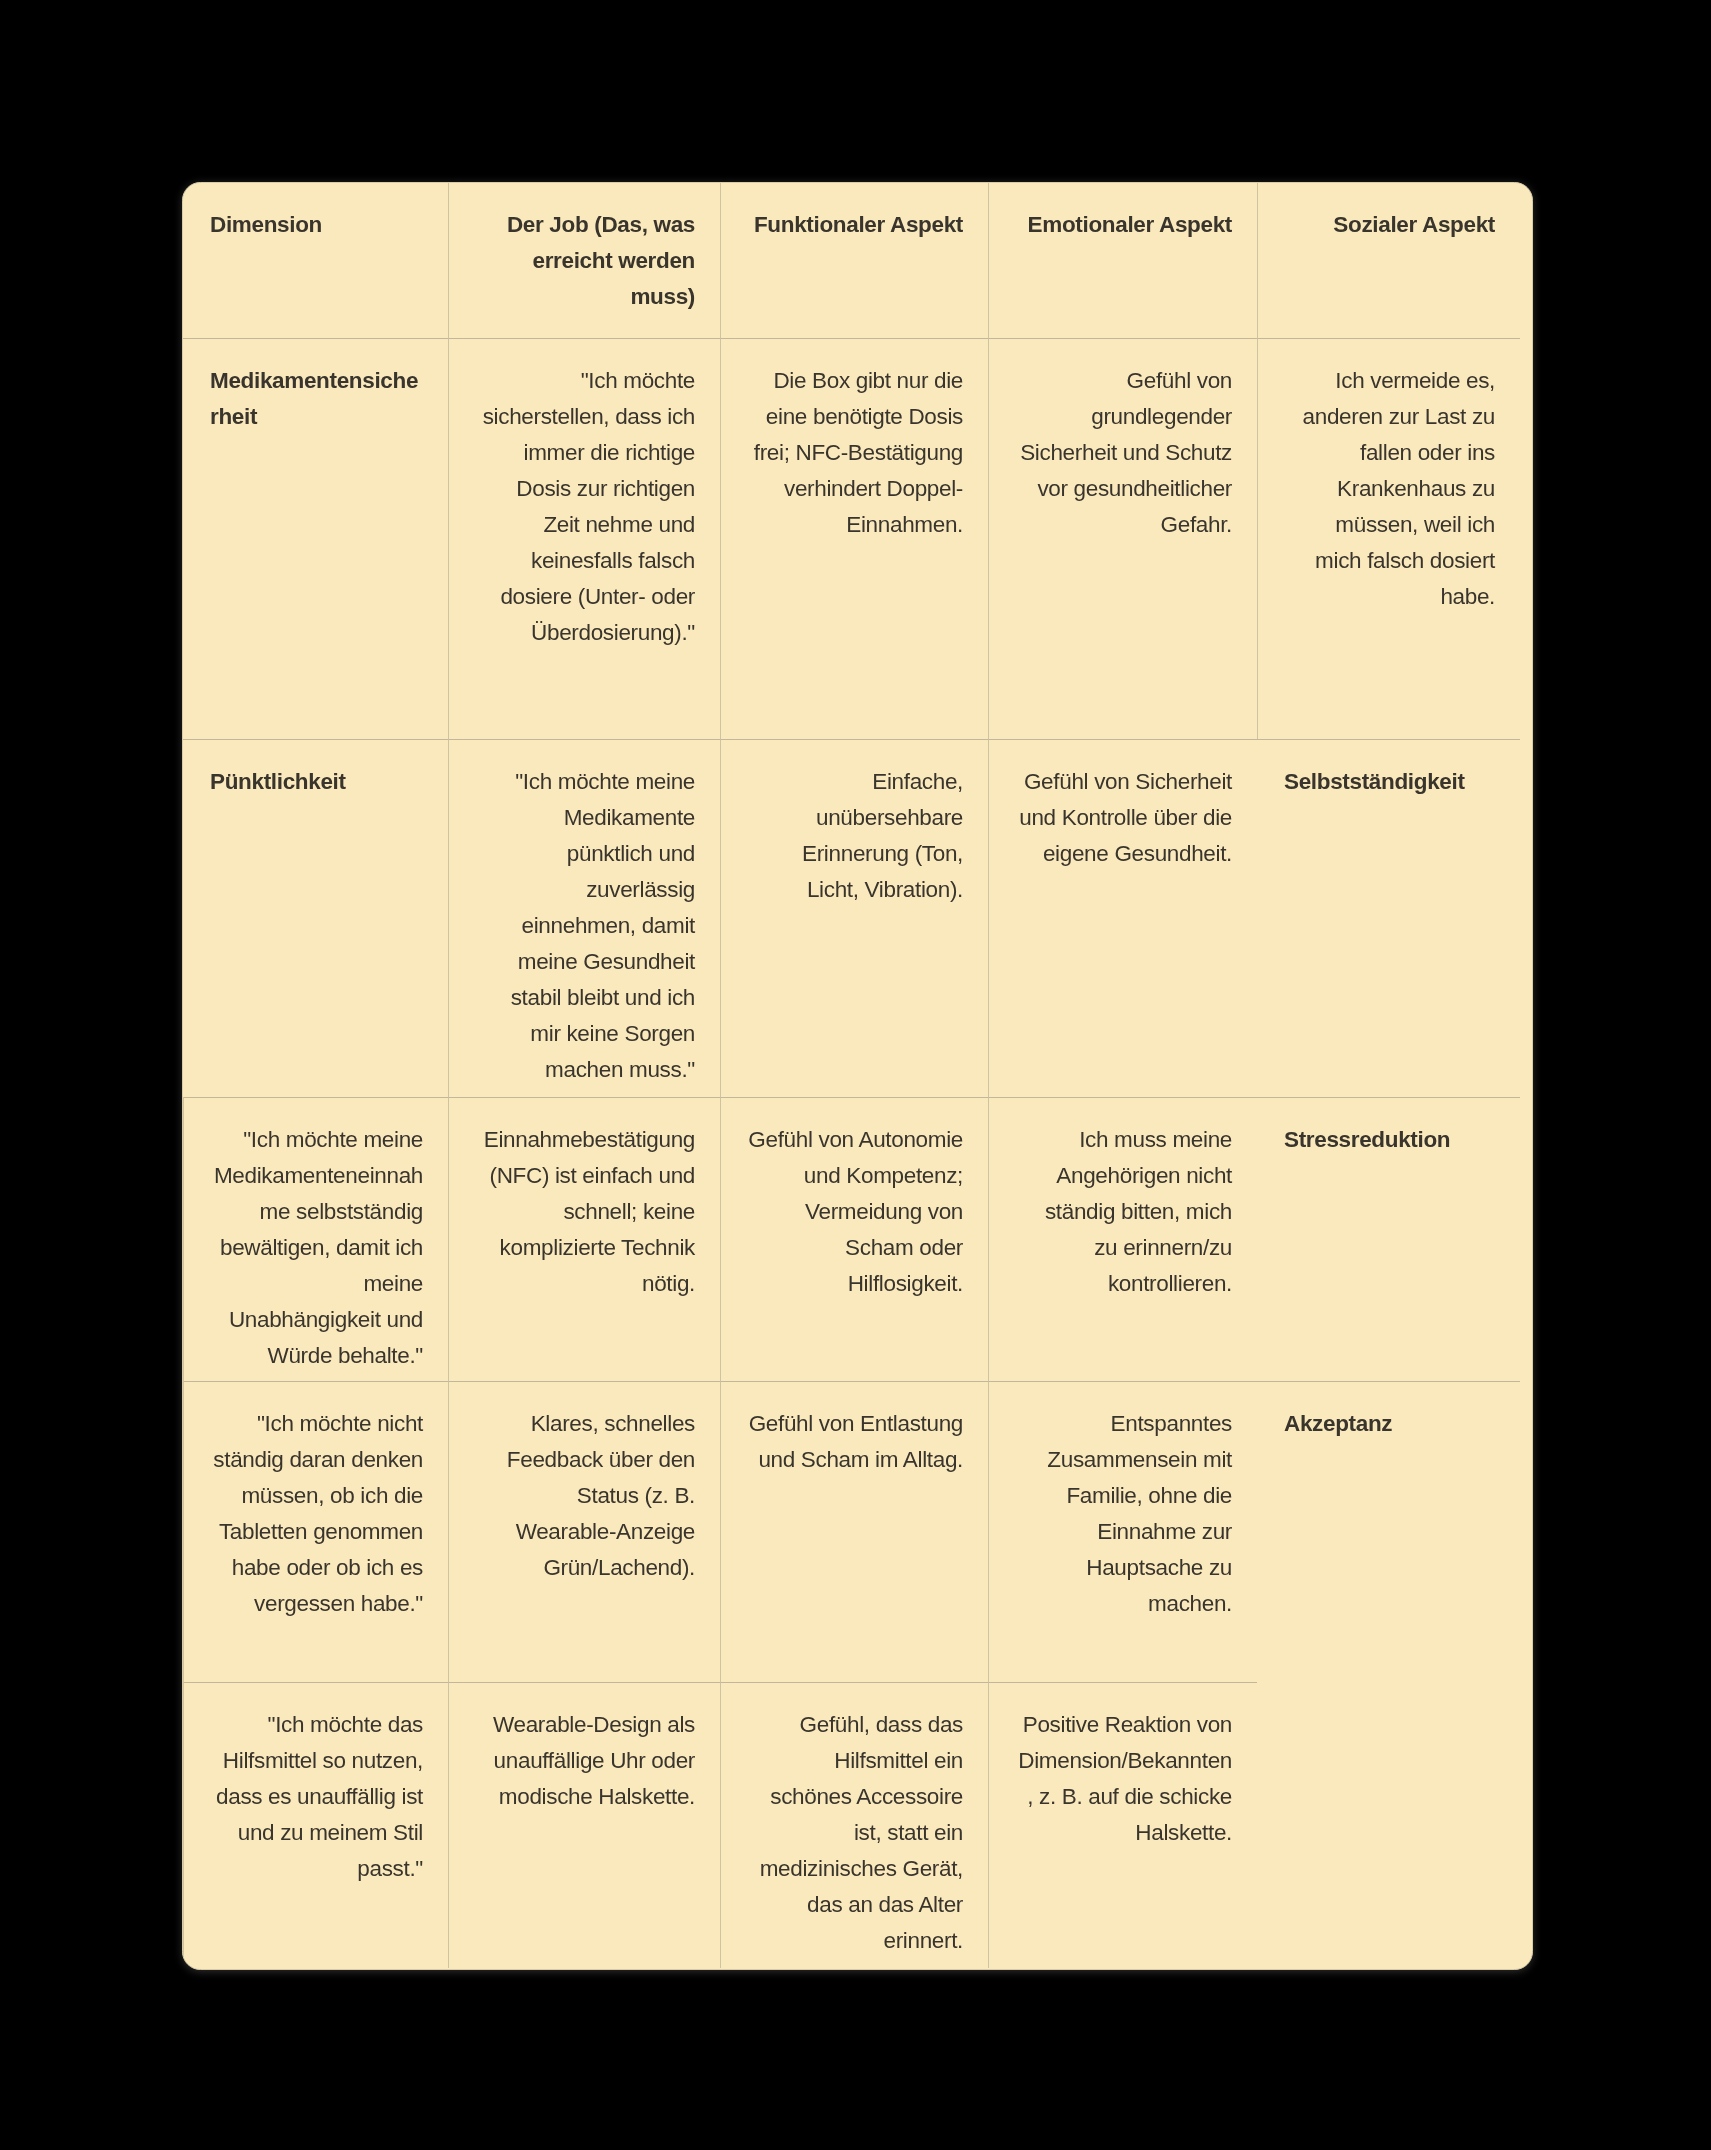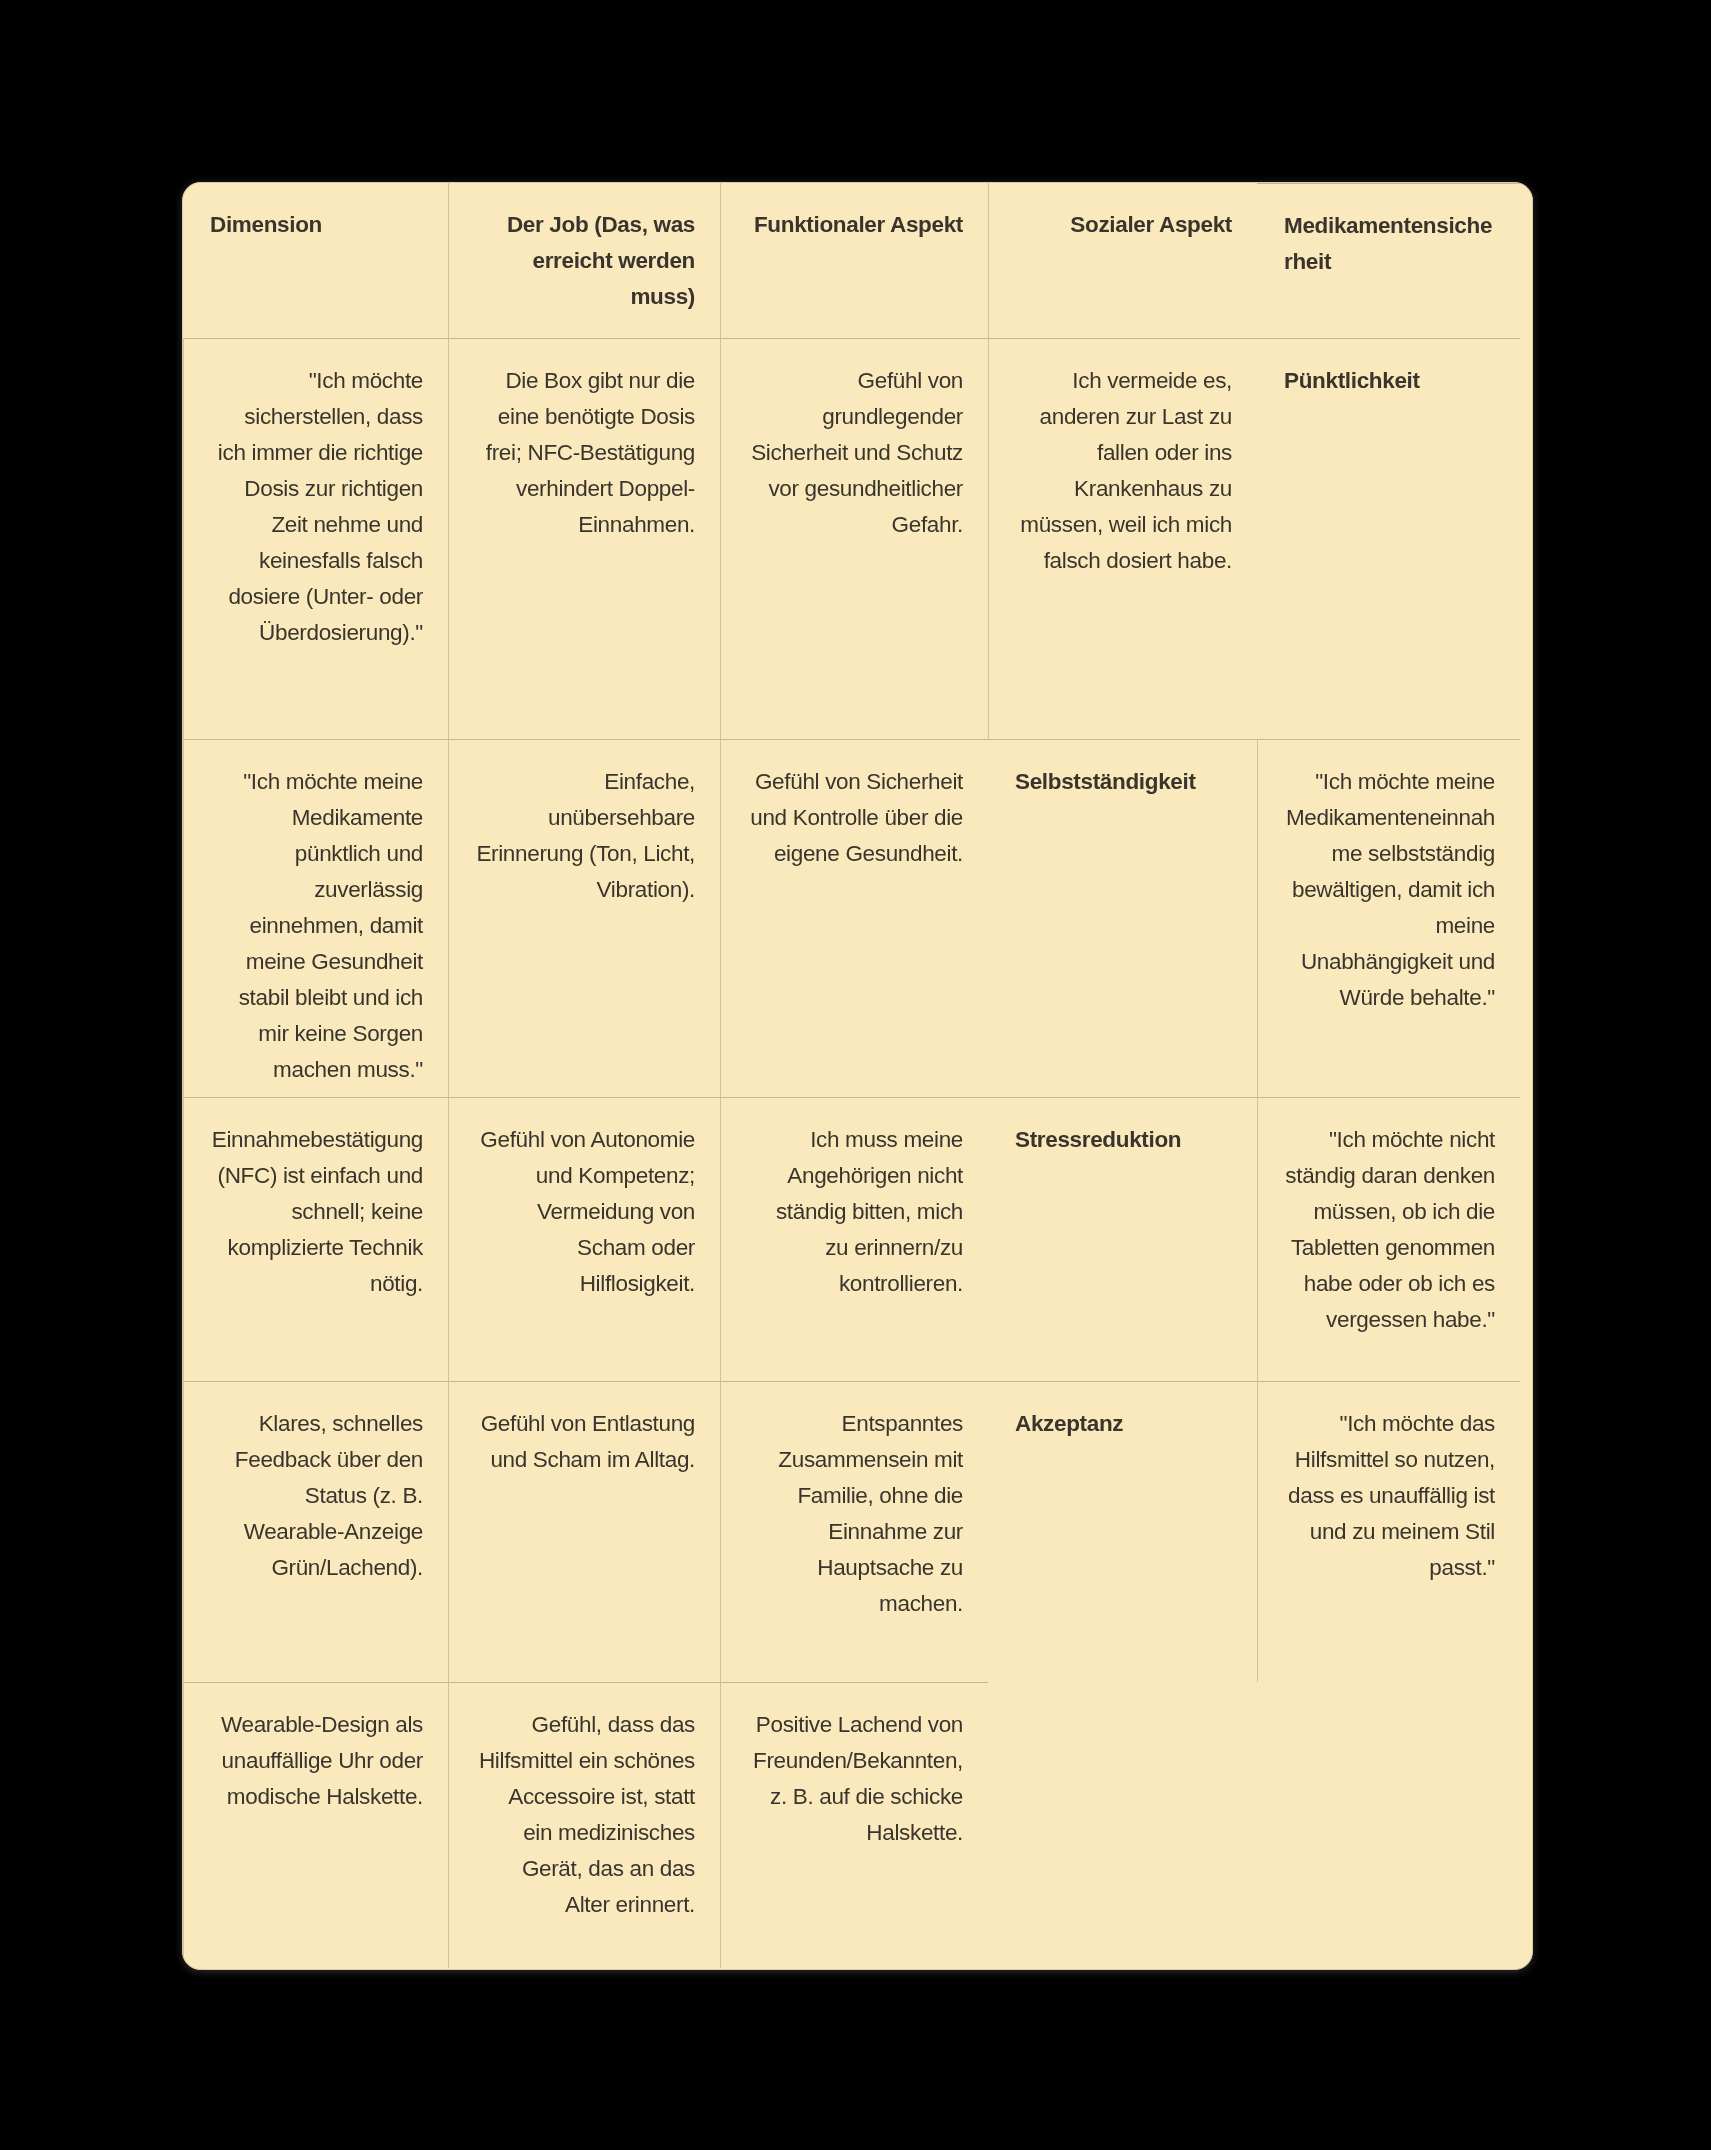--- a/index.html
+++ b/index.html
@@ -47,20 +47,21 @@
   .cell:not(.r0){border-top:1.4px solid var(--div-h);}
 </style>
 </head>
 <body>
 
 <div class="card">
   <div class="table" id="jtbd-table">
       <div class="cell bold r0 c0">Dimension</div>
       <div class="cell bold r0 c1">Der Job (Das, was erreicht werden muss)</div>
       <div class="cell bold r0 c2">Funktionaler Aspekt</div>
+      <div class="cell bold r0 c3">Emotionaler Aspekt</div>
       <div class="cell bold r0 c4">Sozialer Aspekt</div>
       <div class="cell r1 c0 bold">Medikamentensicherheit</div>
       <div class="cell r1 c1">"Ich möchte sicherstellen, dass ich immer die richtige Dosis zur richtigen Zeit nehme und keinesfalls falsch dosiere (Unter- oder Überdosierung)."</div>
       <div class="cell r1 c2">Die Box gibt nur die eine benötigte Dosis frei; NFC-Bestätigung verhindert Doppel-Einnahmen.</div>
       <div class="cell r1 c3">Gefühl von grundlegender Sicherheit und Schutz vor gesundheitlicher Gefahr.</div>
       <div class="cell r1 c4">Ich vermeide es, anderen zur Last zu fallen oder ins Krankenhaus zu müssen, weil ich mich falsch dosiert habe.</div>
       <div class="cell r2 c0 bold">Pünktlichkeit</div>
       <div class="cell r2 c1">"Ich möchte meine Medikamente pünktlich und zuverlässig einnehmen, damit meine Gesundheit stabil bleibt und ich mir keine Sorgen machen muss."</div>
       <div class="cell r2 c2">Einfache, unübersehbare Erinnerung (Ton, Licht, Vibration).</div>
       <div class="cell r2 c3">Gefühl von Sicherheit und Kontrolle über die eigene Gesundheit.</div>
@@ -71,16 +72,16 @@
       <div class="cell r3 c4">Ich muss meine Angehörigen nicht ständig bitten, mich zu erinnern/zu kontrollieren.</div>
       <div class="cell r4 c0 bold">Stressreduktion</div>
       <div class="cell r4 c1">"Ich möchte nicht ständig daran denken müssen, ob ich die Tabletten genommen habe oder ob ich es vergessen habe."</div>
       <div class="cell r4 c2">Klares, schnelles Feedback über den Status (z. B. Wearable-Anzeige Grün/Lachend).</div>
       <div class="cell r4 c3">Gefühl von Entlastung und Scham im Alltag.</div>
       <div class="cell r4 c4">Entspanntes Zusammensein mit Familie, ohne die Einnahme zur Hauptsache zu machen.</div>
       <div class="cell r5 c0 bold">Akzeptanz</div>
       <div class="cell r5 c1">"Ich möchte das Hilfsmittel so nutzen, dass es unauffällig ist und zu meinem Stil passt."</div>
       <div class="cell r5 c2">Wearable-Design als unauffällige Uhr oder modische Halskette.</div>
       <div class="cell r5 c3">Gefühl, dass das Hilfsmittel ein schönes Accessoire ist, statt ein medizinisches Gerät, das an das Alter erinnert.</div>
-      <div class="cell r5 c4">Positive Lachend von Freunden/Bekannten, z. B. auf die schicke Halskette.</div>
+      <div class="cell r5 c4">Positive Reaktion von Dimension/Bekannten, z. B. auf die schicke Halskette.</div>
     </div>
 </div>
 
 
 </body></html>

